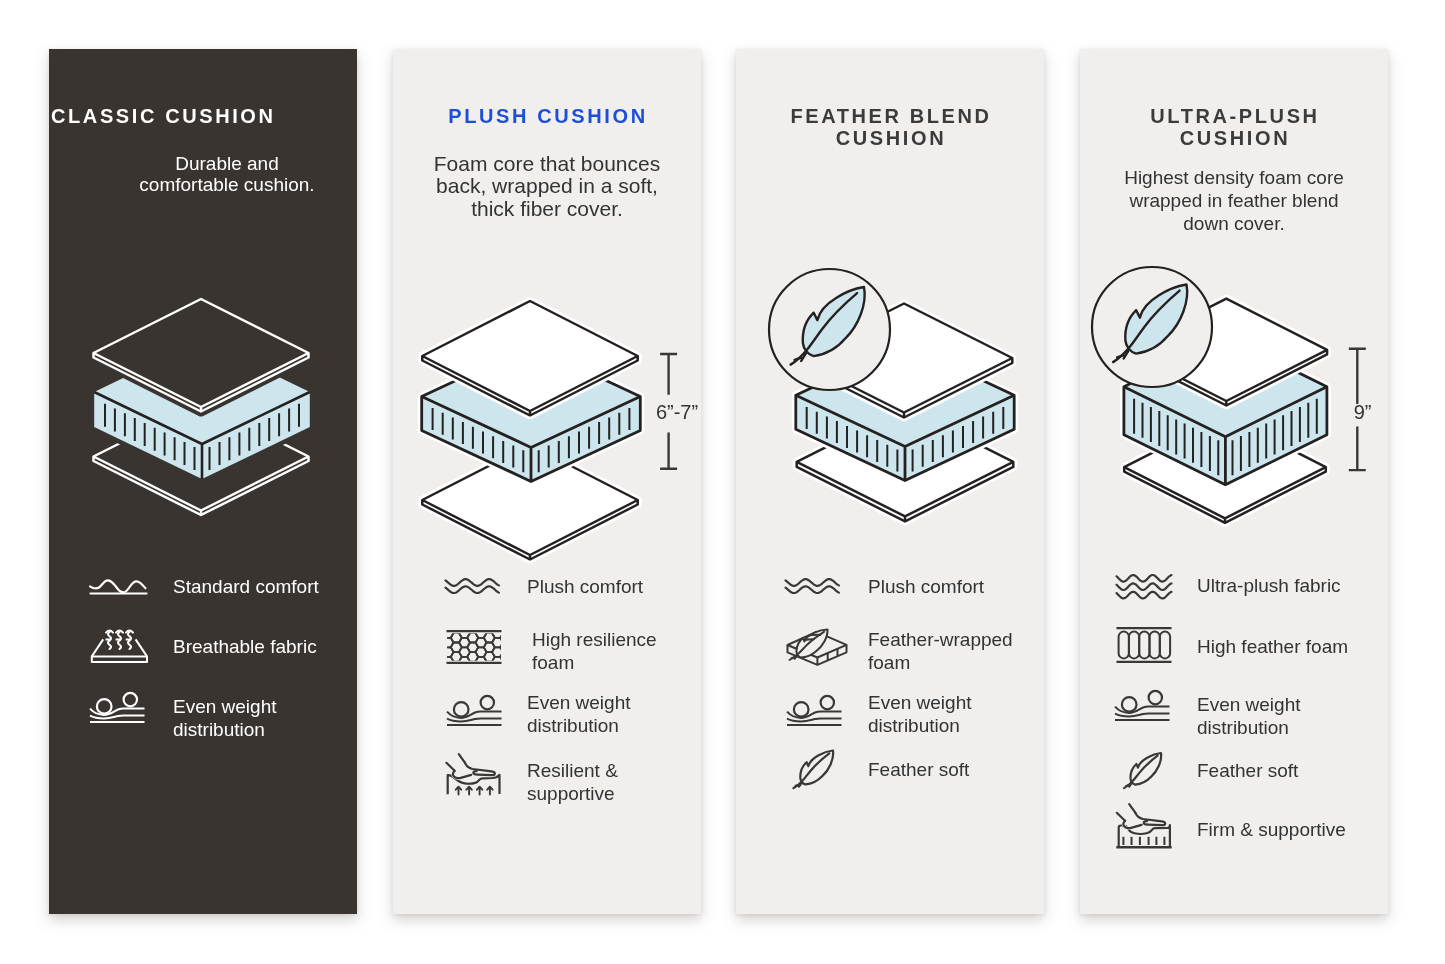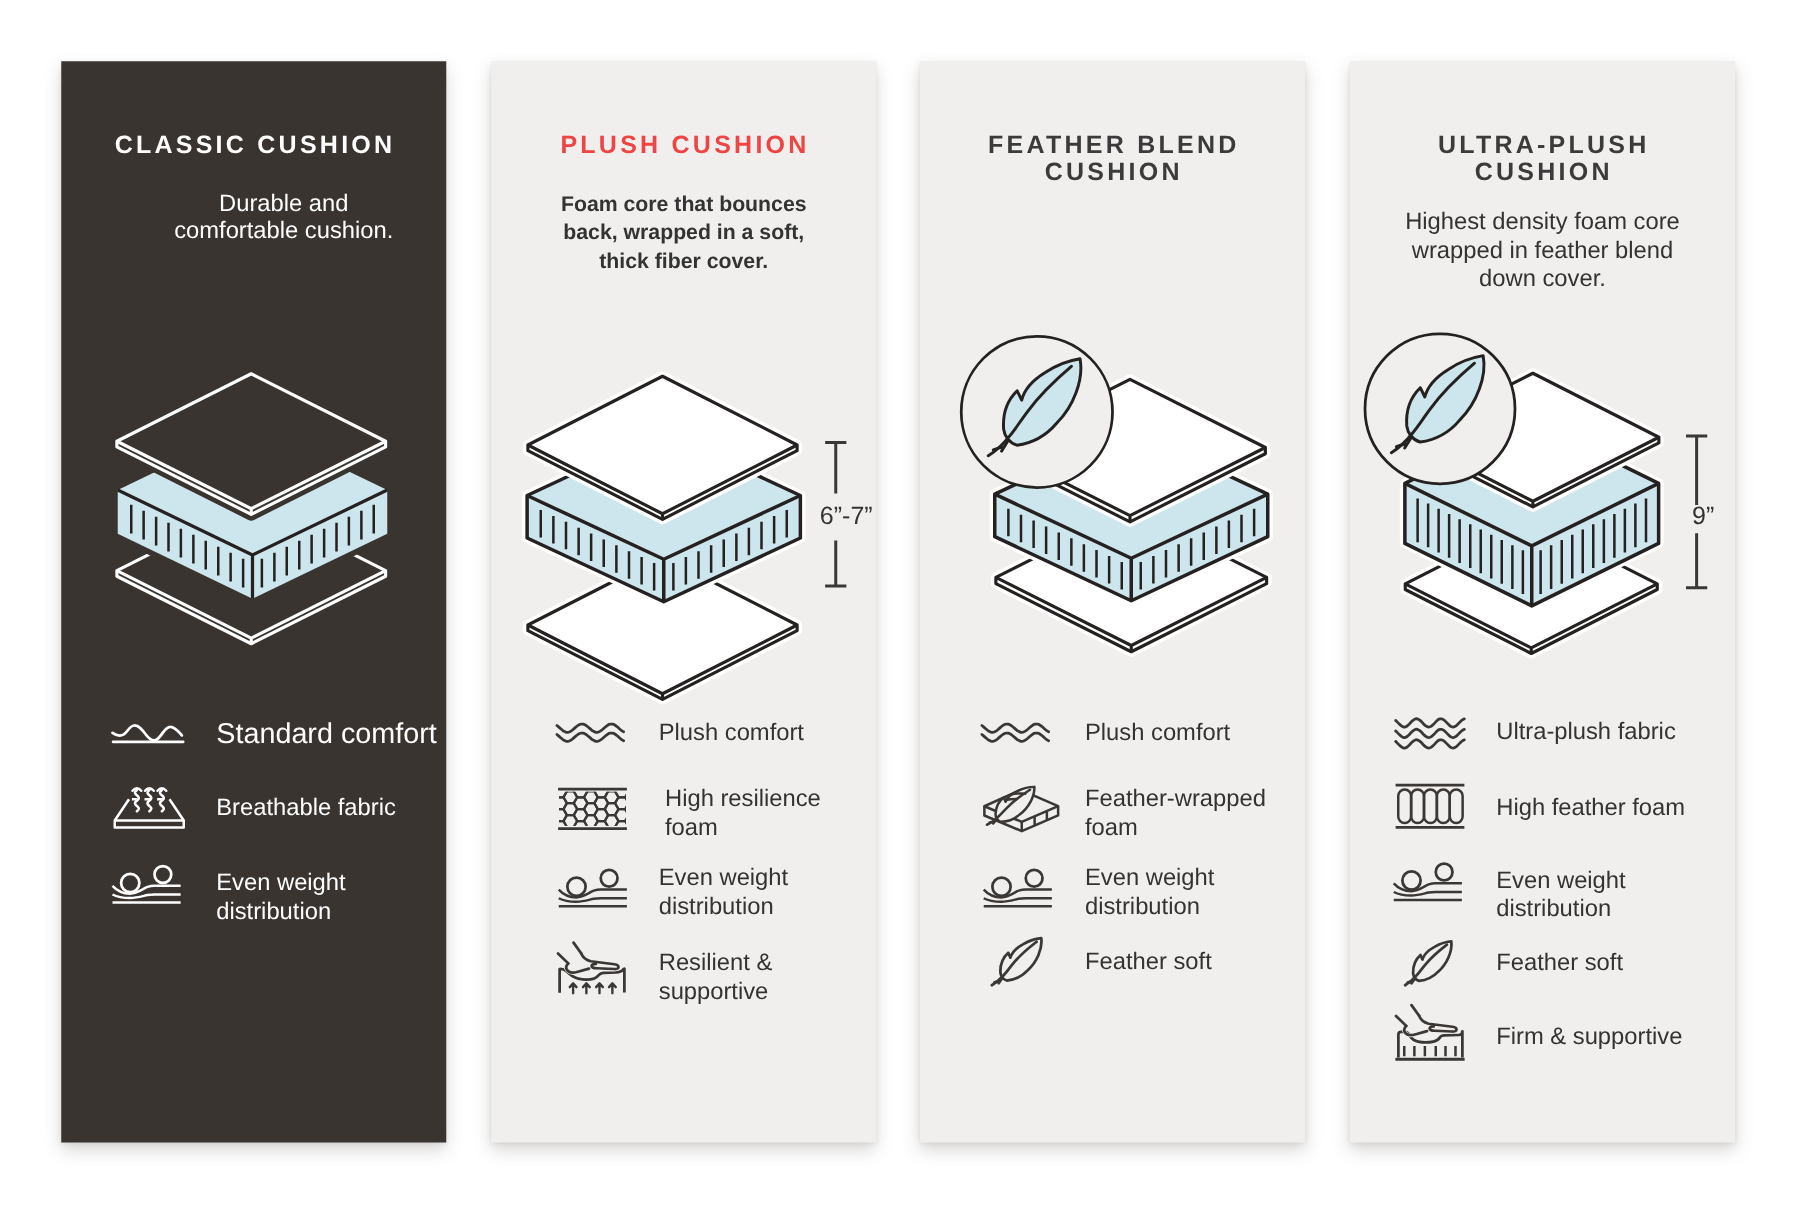--- a/index.html
+++ b/index.html
@@ -1,21 +1,21 @@
 <!DOCTYPE html>
 <html><head><meta charset="utf-8">
 <style>
 html,body{margin:0;padding:0;background:#ffffff;font-family:"Liberation Sans",sans-serif;}
 *{box-sizing:border-box;}
 </style></head>
 <body>
 <div style="position:relative;width:1445px;height:964px;overflow:hidden">
 <div style="position:absolute;left:49px;top:49px;width:308px;height:865px;background:#393430;box-shadow:0 6px 13px rgba(90,85,80,0.25), 0 1px 4px rgba(90,85,80,0.12)"></div>
     <div style="position:absolute;left:49px;top:0;width:308px;height:964px">
-      <div style="position:absolute;left:0px;top:103.6px;width:308px;font-size:20px;line-height:24px;color:#ffffff;font-weight:bold;letter-spacing:2.6px;text-align:center;white-space:nowrap;padding-left:2px">CLASSIC CUSHION</div>
+      <div style="position:absolute;left:0px;top:103.6px;width:308px;font-size:20px;line-height:24px;color:#ffffff;font-weight:bold;letter-spacing:2.6px;text-align:left;white-space:nowrap;padding-left:2px">CLASSIC CUSHION</div>
       <div style="position:absolute;left:0px;top:152.7px;width:356px;font-size:19px;line-height:21.5px;color:#ffffff;font-weight:normal;letter-spacing:0;text-align:center;white-space:nowrap;padding-left:0px">Durable and<br>comfortable cushion.</div>
       <svg style="position:absolute;left:0;top:280px;overflow:visible" width="308" height="240" viewBox="0 0 308 240">
         <g transform="translate(0,-280)">
           <path d="M44.5,456.5 L152,402.5 L259.5,456.5 L259.5,461 L152,515 L44.5,461 Z" fill="none" stroke="#393430" stroke-width="10" stroke-linejoin="round"></path>
           <path d="M44.5,456.5 L152,402.5 L259.5,456.5 L259.5,461 L152,515 L44.5,461 Z" fill="#393430" stroke="#ffffff" stroke-width="2.5" stroke-linejoin="round"></path>
           <path d="M44.5,456.5 L152,510.5 L259.5,456.5 M152,510.5 L152,515" fill="none" stroke="#ffffff" stroke-width="2.5" stroke-linejoin="round"></path>
           <path d="M45.2,392 L153,340 L260.8,392 L260.8,427 L153,479 L45.2,427 Z" fill="none" stroke="#393430" stroke-width="9" stroke-linejoin="round"></path>
           <path d="M45.2,392 L153,340 L260.8,392 L260.8,427 L153,479 L45.2,427 Z" fill="#cde5ec" stroke="none" stroke-width="2.6" stroke-linejoin="round"></path>
           <path d="M56,403.7 L56,426.7M250,403.7 L250,426.7M65.9,408.5 L65.9,431.5M240.1,408.5 L240.1,431.5M75.9,413.3 L75.9,436.3M230.1,413.3 L230.1,436.3M85.8,418.1 L85.8,441.1M220.2,418.1 L220.2,441.1M95.7,422.9 L95.7,445.9M210.3,422.9 L210.3,445.9M105.7,427.7 L105.7,450.7M200.3,427.7 L200.3,450.7M115.6,432.5 L115.6,455.5M190.4,432.5 L190.4,455.5M125.6,437.3 L125.6,460.3M180.4,437.3 L180.4,460.3M135.5,442.1 L135.5,465.1M170.5,442.1 L170.5,465.1M145.5,446.9 L145.5,469.9M160.5,446.9 L160.5,469.9" fill="none" stroke="#242120" stroke-width="2"></path>
           <path d="M45.2,392 L153,444 L260.8,392 M153,444 L153,479" fill="none" stroke="#242120" stroke-width="2.6" stroke-linejoin="round"></path>
@@ -39,28 +39,28 @@
         <path d="M0,0L0.3,0.3L0.6,0.6L0.8,0.9L1.1,1.1L1.4,1.3L1.7,1.4L2,1.5L2.3,1.5L2.5,1.4L2.8,1.3L3.1,1.1L3.4,0.9L3.7,0.6L4,0.3L4.2,0L4.5,-0.3L4.8,-0.6L5.1,-0.9L5.4,-1.1L5.7,-1.3L6,-1.4L6.2,-1.5L6.5,-1.5L6.8,-1.4L7.1,-1.3L7.4,-1.1L7.7,-0.9L7.9,-0.6L8.2,-0.3L8.5,-0L8.8,0.3L9.1,0.6L9.3,0.9L9.6,1.1L9.9,1.3L10.2,1.4L10.5,1.5L10.8,1.5L11.1,1.4L11.3,1.3L11.6,1.1L11.9,0.9L12.2,0.6L12.5,0.3L12.8,0L13,-0.3L13.3,-0.6L13.6,-0.9L13.9,-1.1L14.2,-1.3L14.4,-1.4L14.7,-1.5L15,-1.5L15.3,-1.4L15.6,-1.3L15.9,-1.1L16.1,-0.9L16.4,-0.6L16.7,-0.3L17,-0" transform="translate(38.5,22) rotate(-90)" fill="none" stroke="#ffffff" stroke-width="2" stroke-linecap="round"></path>
         <path d="M35,5.6 Q38.5,1.6 42,5.6" fill="none" stroke="#ffffff" stroke-width="2" stroke-linecap="round"></path>
       </svg>
       <svg style="position:absolute;left:41px;top:690.5px;overflow:visible" width="55" height="32" viewBox="0 0 55 32">
         <circle cx="14.2" cy="15.4" r="7.3" fill="none" stroke="#ffffff" stroke-width="2.2"></circle>
         <circle cx="40.3" cy="8.6" r="6.7" fill="none" stroke="#ffffff" stroke-width="2.2"></circle>
         <path d="M0,17.7 C3,21 8,23.9 14,23.9 C20,23.9 24.5,19.8 28,18.5 C30,17.8 31.5,17.5 33.5,17.5 L54.5,17.5" fill="none" stroke="#ffffff" stroke-width="2"></path>
         <path d="M0,24.6 C4,26.7 9,27.4 14,27.4 C20,27.4 24.5,25.7 28,25 C30,24.6 31.5,24.5 33.5,24.5 L54.5,24.5" fill="none" stroke="#ffffff" stroke-width="2"></path>
         <path d="M0,31 L54.5,31" fill="none" stroke="#ffffff" stroke-width="2"></path>
       </svg>
-      <div style="position:absolute;left:124px;top:575.4px;font-size:23px;line-height:23px;color:#ffffff;white-space:nowrap">Standard comfort</div>
+      <div style="position:absolute;left:124px;top:575.4px;font-size:19px;line-height:23px;color:#ffffff;white-space:nowrap">Standard comfort</div>
       <div style="position:absolute;left:124px;top:635.4px;font-size:19px;line-height:23px;color:#ffffff;white-space:nowrap">Breathable fabric</div>
       <div style="position:absolute;left:124px;top:694.6px;font-size:19px;line-height:23px;color:#ffffff;white-space:nowrap">Even weight<br>distribution</div>
     </div>
     <div style="position:absolute;left:393px;top:49px;width:308px;height:865px;background:#f0efed;box-shadow:0 6px 13px rgba(90,85,80,0.25), 0 1px 4px rgba(90,85,80,0.12)"></div>
     <div style="position:absolute;left:393px;top:0;width:308px;height:964px">
-      <div style="position:absolute;left:0px;top:103.6px;width:308px;font-size:20px;line-height:24px;color:#ef4444;font-weight:bold;letter-spacing:2.6px;text-align:center;white-space:nowrap;padding-left:2px">PLUSH CUSHION</div>
-      <div style="position:absolute;left:0px;top:152.6px;width:308px;font-size:17px;line-height:22.7px;color:#333333;font-weight:bold;letter-spacing:0;text-align:center;white-space:nowrap;padding-left:0px">Foam core that bounces<br>back, wrapped in a soft,<br>thick fiber cover.</div>
+      <div style="position:absolute;left:0px;top:103.6px;width:308px;font-size:20px;line-height:24px;color:#1d4ed8;font-weight:bold;letter-spacing:2.6px;text-align:center;white-space:nowrap;padding-left:2px">PLUSH CUSHION</div>
+      <div style="position:absolute;left:0px;top:152.6px;width:308px;font-size:21px;line-height:22.7px;color:#333333;font-weight:normal;letter-spacing:0;text-align:center;white-space:nowrap;padding-left:0px">Foam core that bounces<br>back, wrapped in a soft,<br>thick fiber cover.</div>
       <svg style="position:absolute;left:0;top:280px;overflow:visible" width="308" height="240" viewBox="0 0 308 240">
         <g transform="translate(0,-280)">
           <path d="M29.3,500 L137,445 L244.7,500 L244.7,504.5 L137,559.5 L29.3,504.5 Z" fill="none" stroke="#ffffff" stroke-width="8" stroke-linejoin="round"></path>
           <path d="M29.3,500 L137,445 L244.7,500 L244.7,504.5 L137,559.5 L29.3,504.5 Z" fill="#ffffff" stroke="#242120" stroke-width="2.5" stroke-linejoin="round"></path>
           <path d="M29.3,500 L137,555 L244.7,500 M137,555 L137,559.5" fill="none" stroke="#242120" stroke-width="2.5" stroke-linejoin="round"></path>
           <path d="M28.7,396.4 L138,345.4 L247.3,396.4 L247.3,430.4 L138,481.4 L28.7,430.4 Z" fill="none" stroke="#ffffff" stroke-width="8" stroke-linejoin="round"></path>
           <path d="M28.7,396.4 L138,345.4 L247.3,396.4 L247.3,430.4 L138,481.4 L28.7,430.4 Z" fill="#cde5ec" stroke="#242120" stroke-width="2.8" stroke-linejoin="round"></path>
           <path d="M39.6,408 L39.6,430M236.4,408 L236.4,430M49.7,412.7 L49.7,434.7M226.3,412.7 L226.3,434.7M59.8,417.4 L59.8,439.4M216.2,417.4 L216.2,439.4M69.9,422.1 L69.9,444.1M206.1,422.1 L206.1,444.1M79.9,426.8 L79.9,448.8M196.1,426.8 L196.1,448.8M90,431.5 L90,453.5M186,431.5 L186,453.5M100.1,436.2 L100.1,458.2M175.9,436.2 L175.9,458.2M110.2,440.9 L110.2,462.9M165.8,440.9 L165.8,462.9M120.3,445.6 L120.3,467.6M155.7,445.6 L155.7,467.6M130.3,450.3 L130.3,472.3M145.7,450.3 L145.7,472.3" fill="none" stroke="#242120" stroke-width="2"></path>
           <path d="M28.7,396.4 L138,447.4 L247.3,396.4 M138,447.4 L138,481.4" fill="none" stroke="#242120" stroke-width="2.8" stroke-linejoin="round"></path>
           <path d="M29.3,356 L137,301 L244.7,356 L244.7,360.5 L137,415.5 L29.3,360.5 Z" fill="none" stroke="#ffffff" stroke-width="8" stroke-linejoin="round"></path>

